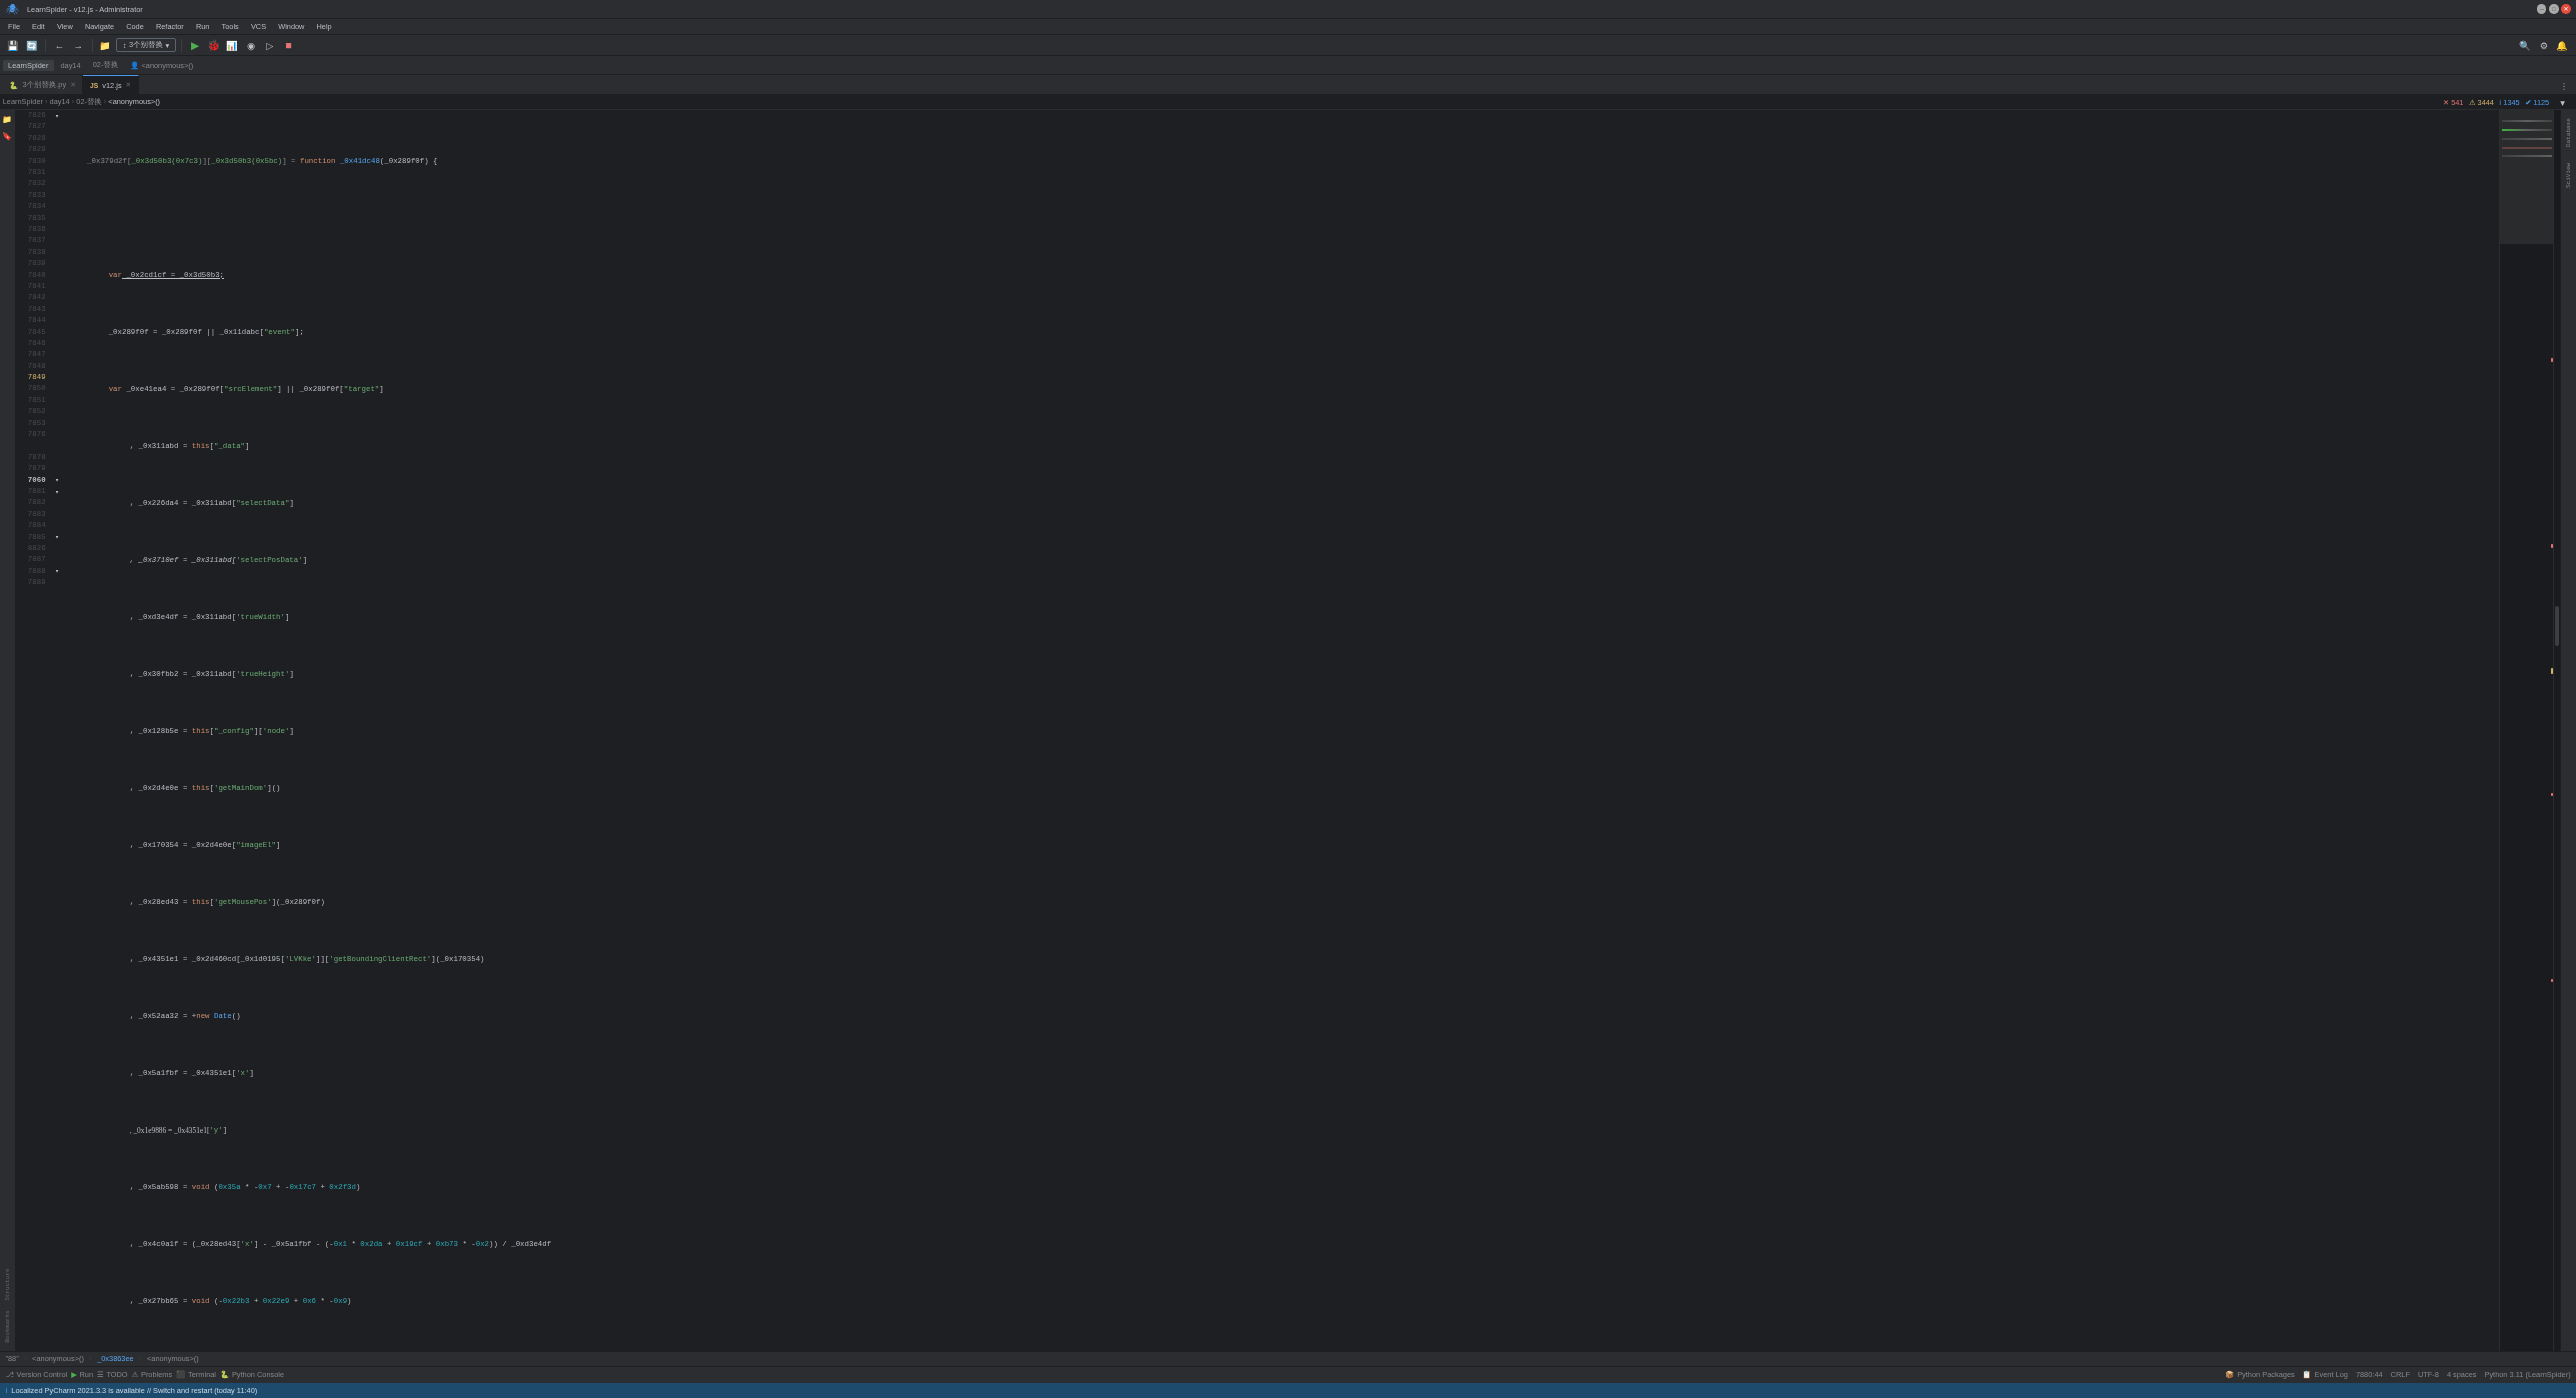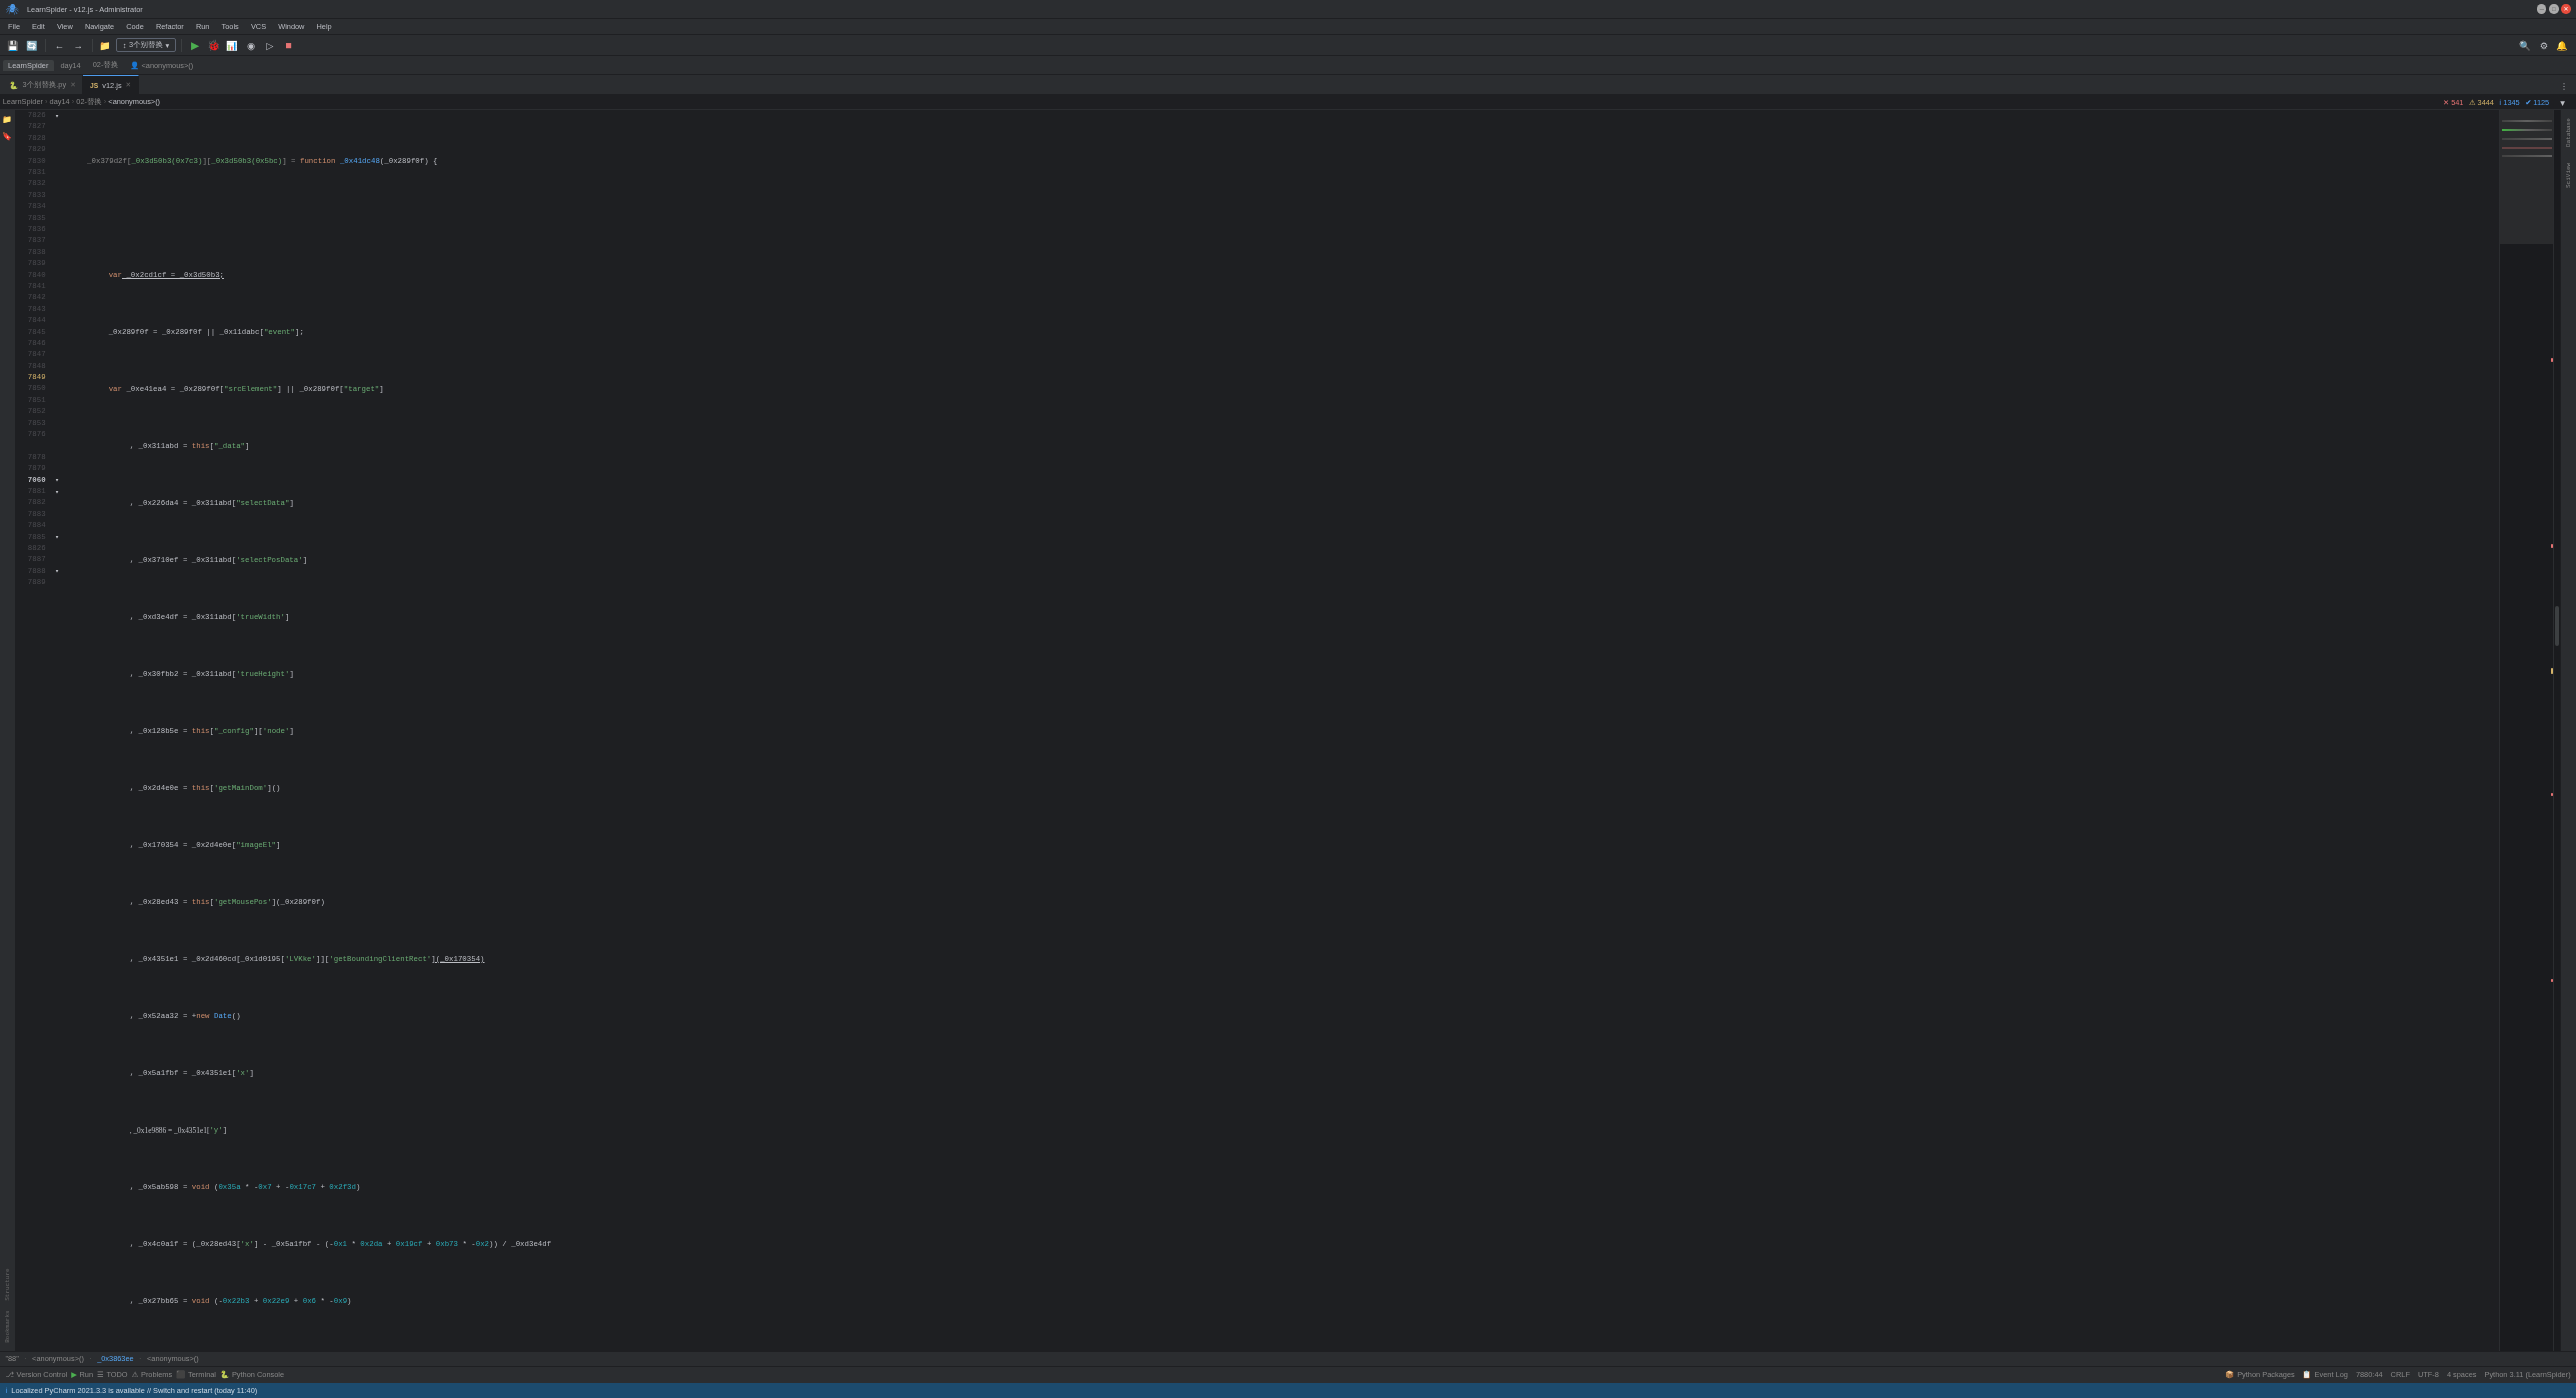--- a/index.html
+++ b/index.html
@@ -631,21 +631,21 @@
 
       
       <div class="code-line">
         <span style="margin-left:64px;"></span>
         <span style="color:#bcbec4;">, _0x226da4 = _0x311abd[</span><span style="color:#6aab73;">"selectData"</span><span style="color:#bcbec4;">]</span>
       </div>
 
       
       <div class="code-line">
         <span style="margin-left:64px;"></span>
-        <span style="color:#bcbec4;">, _0x3710ef = _0x311abd[</span><span style="color:#6aab73;">'selectPosData'</span><span style="color:#bcbec4;">]</span>
+        <span style="color:#bcbec4;font-style:italic;">, _0x3710ef = _0x311abd[</span><span style="color:#6aab73;">'selectPosData'</span><span style="color:#bcbec4;">]</span>
       </div>
 
       
       <div class="code-line">
         <span style="margin-left:64px;"></span>
         <span style="color:#bcbec4;">, _0xd3e4df = _0x311abd[</span><span style="color:#6aab73;">'trueWidth'</span><span style="color:#bcbec4;">]</span>
       </div>
 
       
       <div class="code-line">
@@ -673,21 +673,21 @@
 
       
       <div class="code-line">
         <span style="margin-left:64px;"></span>
         <span style="color:#bcbec4;">, _0x28ed43 = </span><span class="this-kw">this</span><span style="color:#bcbec4;">[</span><span style="color:#6aab73;">'getMousePos'</span><span style="color:#bcbec4;">](_0x289f0f)</span>
       </div>
 
       
       <div class="code-line">
         <span style="margin-left:64px;"></span>
-        <span style="color:#bcbec4;">, _0x4351e1 = _0x2d460cd[_0x1d0195[</span><span style="color:#6aab73;">'LVKke'</span><span style="color:#bcbec4;">]][</span><span style="color:#6aab73;">'getBoundingClientRect'</span><span style="color:#bcbec4;text-decoration:underline;">](_0x170354)</span>
+        <span style="color:#bcbec4;">, _0x4351e1 = _0x2d460cd[_0x1d0195[</span><span style="color:#6aab73;">'LVKke'</span><span style="color:#bcbec4;">]][</span><span style="color:#6aab73;">'getBoundingClientRect'</span><span style="color:#bcbec4;">](_0x170354)</span>
       </div>
 
       
       <div class="code-line">
         <span style="margin-left:64px;"></span>
         <span style="color:#bcbec4;">, _0x52aa32 = +</span><span class="kw">new</span><span style="color:#bcbec4;"> </span><span style="color:#56a8f5;">Date</span><span style="color:#bcbec4;">()</span>
       </div>
 
       
       <div class="code-line">

